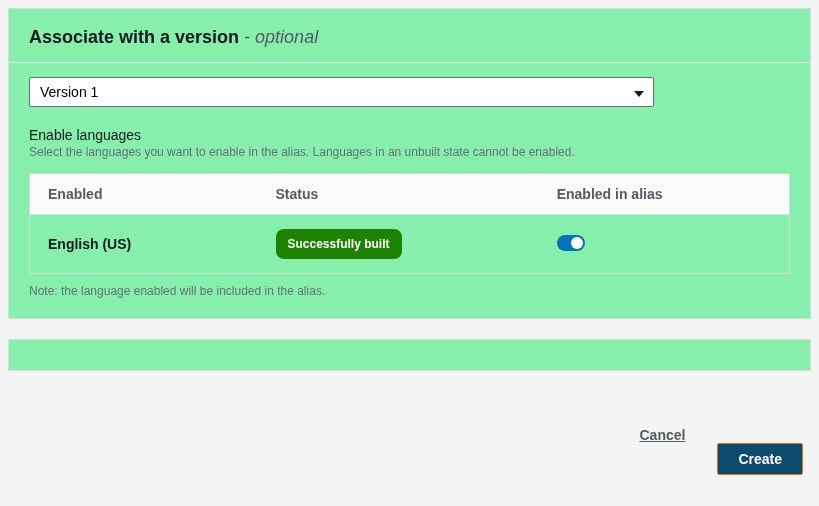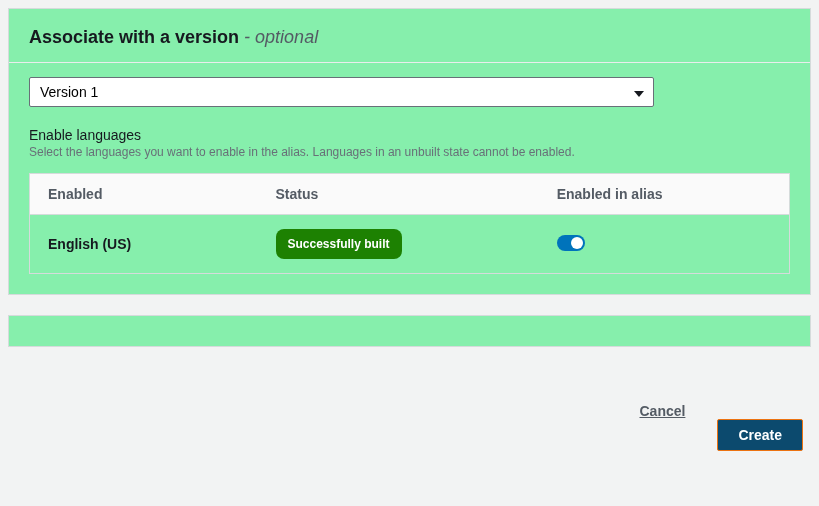--- a/index.html
+++ b/index.html
@@ -221,20 +221,21 @@
           </td>
           <td>
             <span class="toggle">
               <span class="toggle-knob"></span>
             </span>
           </td>
         </tr>
       </tbody>
     </table>
 
+    <div class="note">Note: the language enabled will be included in the alias.</div>
   </div>
 </div>
 
 <div class="panel tags-panel">
   <div class="panel-header">
   </div>
 </div>
 
 <div class="footer">
   <button class="btn btn-cancel">Cancel</button>

